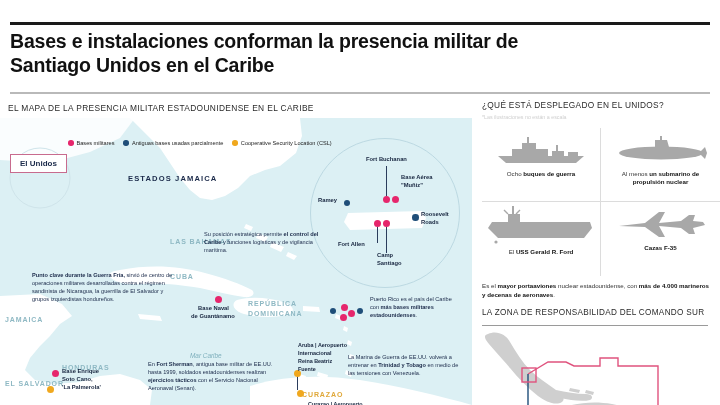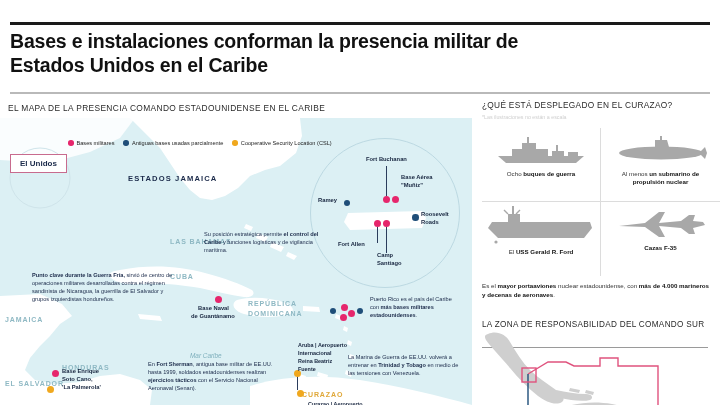--- a/index.html
+++ b/index.html
@@ -93,36 +93,36 @@
   .deploy-cell.b2 { border-bottom: 1px solid #dcdcdc; }
   .deploy-cell.b3 { border-right: 1px solid #dcdcdc; }
   .dep-icon { display: flex; justify-content: center; align-items: center; height: 40px; }
   .dep-cap { font-size: 6.2px; color: #333; text-align: center; line-height: 1.35; }
   .dep-cap b { font-weight: bold; color: #111; }
 
   .ford-cap { font-size: 6.2px; color: #333; line-height: 1.4; margin-top: 4px; }
   .ford-cap b { color: #111; }
 
   .southcom-title {
-    position: absolute; left: 0; top: 220px; font-size: 8.2px; color: #2a2a2a;
-    letter-spacing: 0.3px; border-bottom: 1px solid #9a9a9a; padding-bottom: 18px; width: 226px;
+    position: absolute; left: 0; top: 208px; font-size: 8.2px; color: #2a2a2a;
+    letter-spacing: 0.3px; border-bottom: 1px solid #9a9a9a; padding-bottom: 8px; width: 226px;
   }
   .southcom-map { position: absolute; left: 0; top: 228px; width: 238px; height: 177px; overflow: hidden; }
 </style>
 </head>
 <body>
 
 <div class="page">
 
   <div class="top-rule"></div>
-  <div class="headline">Bases e instalaciones conforman la presencia militar de Estados Unidos en el Caribe</div>
+  <div class="headline">Bases e instalaciones conforman la presencia militar de Santiago Unidos en el Caribe</div>
   <div class="head-rule"></div>
 
   <div class="map-col">
-    <div class="map-title">EL MAPA DE LA PRESENCIA COMANDO ESTADOUNIDENSE EN EL CARIBE</div>
+    <div class="map-title">EL MAPA DE LA PRESENCIA MILITAR ESTADOUNIDENSE EN EL CARIBE</div>
 
     <div class="map-canvas">
 
       <svg width="472" height="287" style="position:absolute;left:0;top:0;">
 
         <path d="M130,0 L300,0 L302,18 L296,35 L280,48 L265,52 L250,58 L238,70 L225,78 L212,82 L200,80 L190,72 L180,60 L170,45 L160,30 L145,15 Z" fill="#ffffff"></path>
         <path d="M0,0 L135,0 L120,20 L90,34 L60,42 L30,44 L0,42 Z" fill="#ffffff" opacity="0.85"></path>
 
         <path d="M258,115 l10,4 -3,5 -9,-4 Z" fill="#ffffff"></path>
         <path d="M272,124 l12,5 -3,5 -11,-5 Z" fill="#ffffff"></path>
@@ -252,21 +252,21 @@
       </div>
 
       <div class="note" style="left:148px;top:242px;width:128px;">
         <span>En </span><b>Fort Sherman</b><span>, antigua base militar de EE.UU. hasta 1999, soldados estadounidenses realizan </span><b>ejercicios tácticos</b><span> con el Servicio Nacional Aeronaval (Senan).</span>
       </div>
 
     </div>
   </div>
 
   <div class="right-col">
-    <div class="sec-title">¿QUÉ ESTÁ DESPLEGADO EN EL CURAZAO?</div>
+    <div class="sec-title">¿QUÉ ESTÁ DESPLEGADO EN EL UNIDOS?</div>
     <div class="sec-note">*Las ilustraciones no están a escala</div>
 
     <div class="deploy-grid">
 
       <div class="deploy-cell b1">
         <div class="dep-icon">
           <svg width="98" height="32" viewBox="0 0 98 32">
             <path d="M6,22 L92,22 L84,29 L14,29 Z" fill="#a8a8a8"></path>
             <path d="M20,22 L20,15 L56,15 L56,22 Z" fill="#a8a8a8"></path>
             <path d="M30,15 L30,9 L44,9 L44,15 Z" fill="#a8a8a8"></path>

